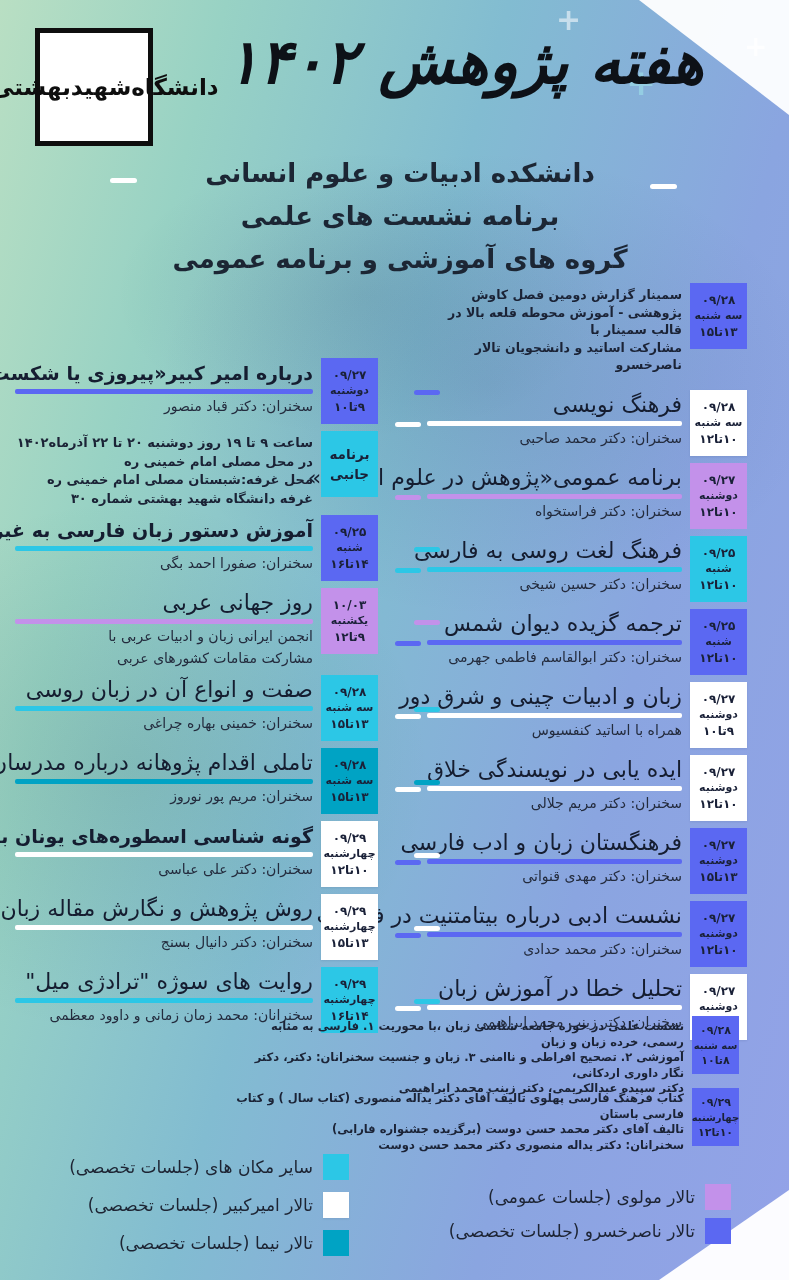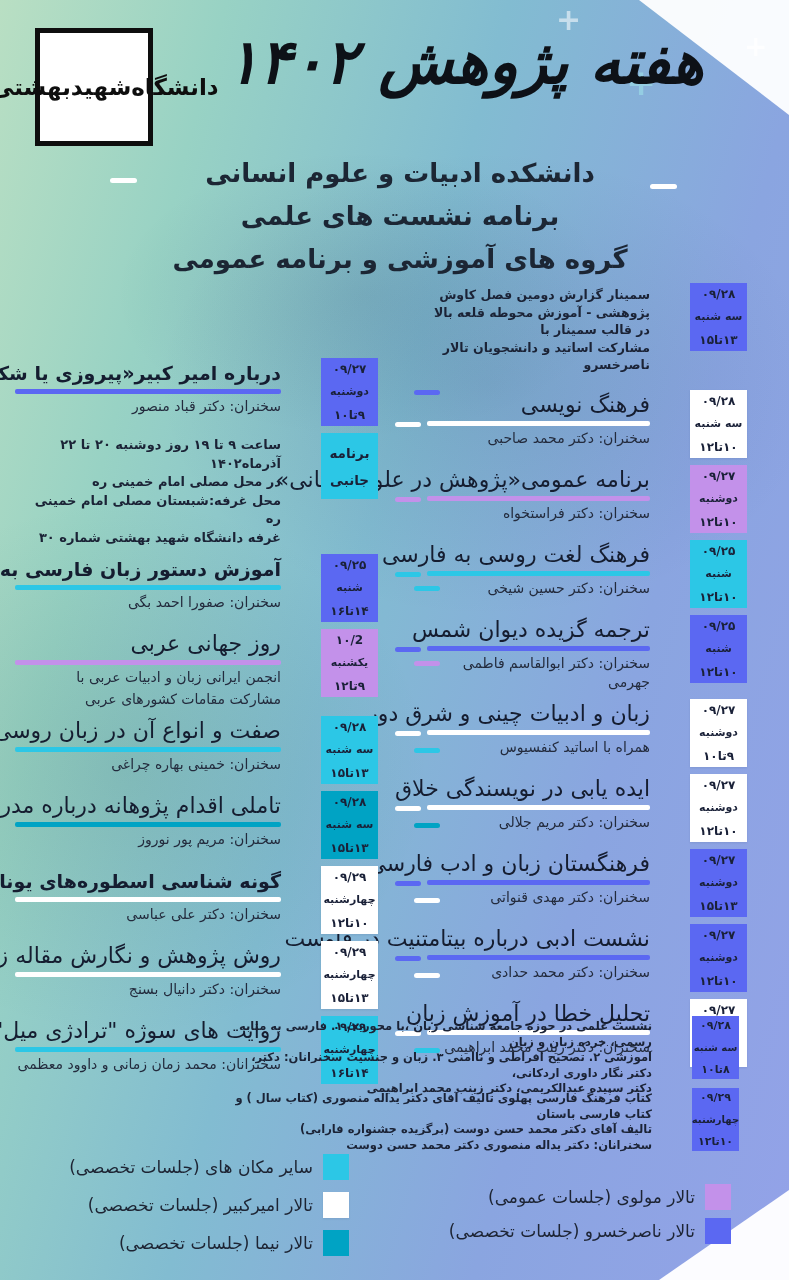--- a/index.html
+++ b/index.html
@@ -41,21 +41,21 @@
   .col-right{top:283px; right:42px;  width:320px;}
   .col-left {top:358px; right:411px; width:363px;}
 
   .event{position:relative; display:flex; align-items:flex-start; gap:8px;
     min-height:66px; margin-bottom:7px;}
   .col-right .event.multi{margin-bottom:16px;}
   .event.sideprog{min-height:77px;}
 
   .date-box{flex:0 0 auto; width:57px; min-height:66px; box-sizing:border-box;
     display:flex; flex-direction:column; align-items:center; justify-content:center;
-    gap:9px; padding:4px 2px; text-align:center; color:#1a2138;margin-left:32px;}
+    gap:2px; padding:4px 2px; text-align:center; color:#1a2138;}
   .db-line{font-weight:700; font-size:12px; line-height:14px; white-space:nowrap;}
   .db-day{font-size:11px;}
   .db-label{font-weight:700; font-size:13.5px; line-height:18px;}
 
   .ev-text{flex:1 1 auto; min-width:0; display:flex; flex-direction:column; text-align:right;}
   .ev-title{font-size:22px; line-height:30px; white-space:nowrap; color:#151d30;}
   .ev-title.bold{font-weight:700; font-size:19px;}
   .ev-underline{height:5px; width:100%; border-radius:2px; margin-top:1px;}
   .ev-speaker{font-size:14px; line-height:19px; margin-top:3px; color:#232b3d;}
   .ev-lines{padding-top:3px;}
@@ -291,21 +291,21 @@
         </div>
         <div class="gutter-dash u-cyan"></div>
         <div class="ev-text">
           <div class="ev-title bold">آموزش دستور زبان فارسی به غیر فارسی زبانان</div>
           <div class="ev-underline u-cyan"></div>
           <div class="ev-speaker">سخنران: صفورا احمد بگی</div>
         </div>
       </div>
       <div class="event">
         <div class="date-box c-purple">
-          <div class="db-line db-date">۱۰/2</div>
+          <div class="db-line db-date">۱۰/۰۳</div>
           <div class="db-line db-day">یکشنبه</div>
           <div class="db-line db-time">۹تا۱۲</div>
         </div>
         <div class="gutter-dash u-purple"></div>
         <div class="ev-text">
           <div class="ev-title">روز جهانی عربی</div>
           <div class="ev-underline u-purple"></div>
           <div class="ev-speaker">انجمن ایرانی زبان و ادبیات عربی با</div>
           <div class="ev-speaker">مشارکت مقامات کشورهای عربی</div>
         </div>

